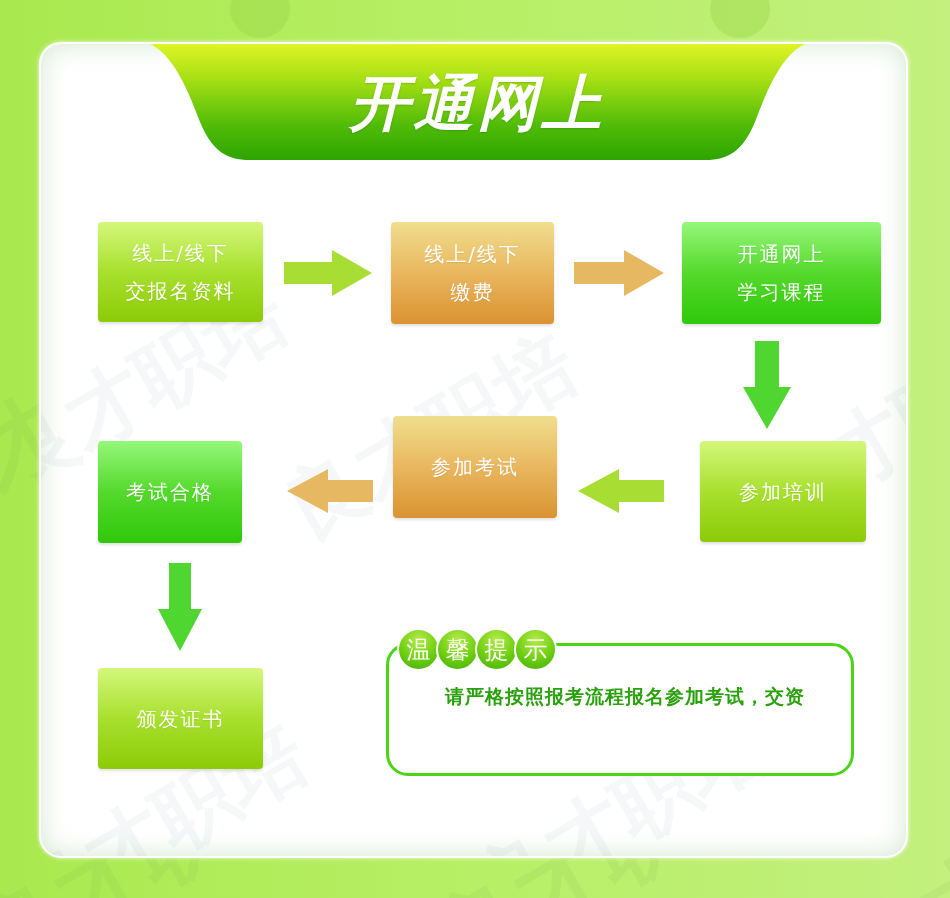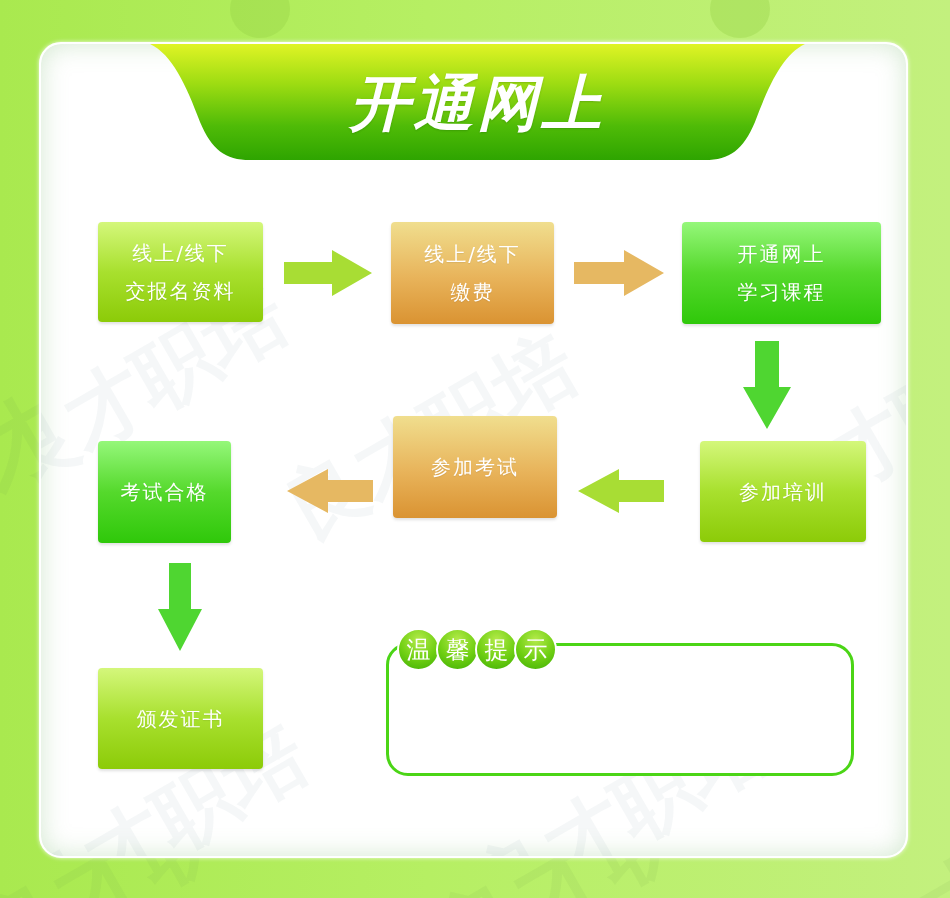--- a/index.html
+++ b/index.html
@@ -107,21 +107,21 @@
 <div class="step green" style="left:682px; top:222px; width:199px; height:102px;">
   <span class="step-label">开通网上
 学习课程</span>
 </div>
 <div class="step lime" style="left:684px; top:441px; width:166px; height:101px;margin-left:16px;">
   <span class="step-label">参加培训</span>
 </div>
 <div class="step orange" style="left:393px; top:416px; width:164px; height:102px;">
   <span class="step-label">参加考试</span>
 </div>
-<div class="step green" style="left:98px; top:441px; width:133px; height:102px;">
+<div class="step green" style="left:98px; top:441px; width:144px; height:102px;">
   <span class="step-label">考试合格</span>
 </div>
 <div class="step lime" style="left:98px; top:668px; width:165px; height:101px;text-align:right;">
   <span class="step-label">颁发证书</span>
 </div>
 
 <svg class="arrow" style="left:284px; top:250px;" width="88" height="46" viewBox="0 0 88 46">
   <polygon points="0,12 48,12 48,0 88,23 48,46 48,34 0,34" fill="#a8dd34"></polygon>
 </svg>
 <svg class="arrow" style="left:574px; top:250px;" width="90" height="46" viewBox="0 0 90 46">
@@ -141,13 +141,14 @@
 </svg>
 
 <div class="notice" style="left:386px; top:643px;"></div>
 <div class="notice-badges" style="left:397px; top:628px;">
   <div class="badge">温</div>
   <div class="badge">馨</div>
   <div class="badge">提</div>
   <div class="badge">示</div>
 </div>
 <div class="notice-text" style="left:405px; top:677px;">
+  <span class="notice-line1">请严格按照报考流程报名参加考试，交资</span>
 </div>
 
 </body></html>

